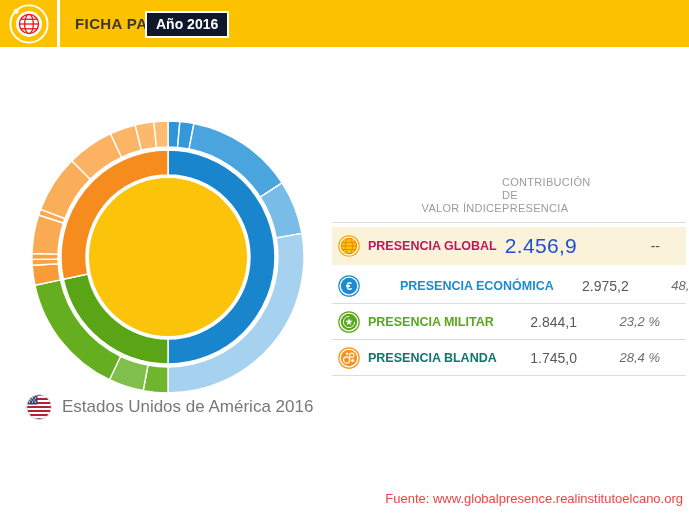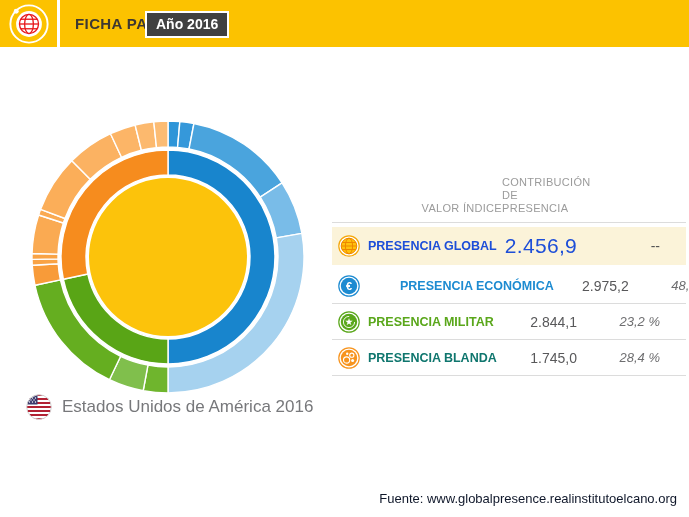--- a/index.html
+++ b/index.html
@@ -5,21 +5,21 @@
 <style>
   html,body{margin:0;padding:0;background:#fff;}
   .page{position:relative;width:689px;height:517px;background:#fff;overflow:hidden;
         font-family:"Liberation Sans",sans-serif;-webkit-font-smoothing:antialiased;}
   
   .app-header{position:absolute;left:0;top:0;width:689px;height:47px;background:#FCC200;}
   .logo-box{position:absolute;left:0;top:0;width:57px;height:47px;display:flex;align-items:center;justify-content:center;}
   .header-divider{position:absolute;left:57px;top:0;width:3px;height:47px;background:#fff;}
   .header-title{position:absolute;left:75px;top:0;height:47px;line-height:47px;
                 font-size:15px;font-weight:bold;color:#3E3831;letter-spacing:.4px;}
-  .year-badge{position:absolute;left:145px;top:11px;background:#404040;color:#fff;
+  .year-badge{position:absolute;left:145px;top:11px;background:#0f172a;color:#fff;
               border:2px solid #fff;font-size:14px;font-weight:bold;padding:2px 9px 3px;line-height:18px;}
   
   .chart-area{position:absolute;left:18px;top:107px;width:300px;height:300px;}
   .caption{position:absolute;left:26px;top:394px;display:flex;align-items:center;gap:10px;
            color:#77787B;font-size:17px;}
   
   .table-panel{position:absolute;left:332px;top:176px;width:354px;}
   .t-grid{display:grid;grid-template-columns:1fr 75px 83px;column-gap:0;padding-right:26px;align-items:center;}
   .t-head{align-items:end;border-bottom:1px solid #DCDCDC;padding-bottom:7px;min-height:30px;}
   .t-head .h{font-size:11px;color:#9B9B9B;letter-spacing:.3px;line-height:13px;}
@@ -30,21 +30,21 @@
   .row-highlight{background:#FBF3D9;height:38px;margin:4px 0 3px;}
   .rows .row{border-bottom:1px solid #DCDCDC;}
   .cell-label{display:flex;align-items:center;gap:8px;padding-left:6px;
               font-size:12.5px;font-weight:bold;white-space:nowrap;}
   .cell-value{text-align:right;font-size:14px;color:#58585A;}
   .row-highlight .cell-value{font-size:21px;color:#1d4ed8;letter-spacing:.3px;}
   .cell-contrib{text-align:right;font-style:italic;font-size:13px;color:#6E6E70;}
   .row-highlight .cell-contrib{font-style:normal;font-size:14px;color:#555;}
   .icon-22{width:22px;height:22px;flex:0 0 22px;}
   
-  .source-line{position:absolute;right:12px;top:491px;font-size:13px;color:#0f172a;text-decoration:none;}
+  .source-line{position:absolute;right:6px;top:491px;font-size:13px;color:#ef4444;text-decoration:none;}
 </style>
 </head>
 <body>
 
 <div class="page">
 
   <header class="app-header">
     <div class="logo-box">
       <svg class="globe-logo" width="42" height="42" viewBox="0 0 44 44">
         <circle cx="22" cy="22" r="19.5" fill="none" stroke="#fff" stroke-width="2"></circle>
@@ -140,21 +140,21 @@
           <circle cx="11" cy="11" r="10.2" fill="#fff" stroke="#F5A70A" stroke-width="1.2"></circle>
           <circle cx="11" cy="11" r="7.8" fill="#FFC20E"></circle>
           <g stroke="#EE8700" stroke-width="1" fill="none">
             <circle cx="11" cy="11" r="7.8"></circle>
             <ellipse cx="11" cy="11" rx="3.6" ry="7.8"></ellipse>
             <line x1="4" y1="7.5" x2="18" y2="7.5"></line>
             <line x1="3.2" y1="11" x2="18.8" y2="11"></line>
             <line x1="4" y1="14.5" x2="18" y2="14.5"></line>
           </g>
         </svg>
-        <span class="lbl" style="color: #1d4ed8;">PRESENCIA GLOBAL</span>
+        <span class="lbl" style="color: #be185d;">PRESENCIA GLOBAL</span>
       </div>
       <div class="cell-value">2.456,9</div>
       <div class="cell-contrib">--</div>
     </div>
 
     <div class="rows">
       <div class="t-grid row">
         <div class="cell-label">
           <svg class="icon-22" viewBox="0 0 22 22">
             <circle cx="11" cy="11" r="10.2" fill="#fff" stroke="#1D8BD1" stroke-width="1.2"></circle>

